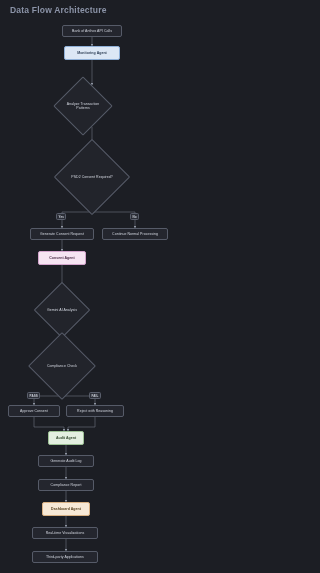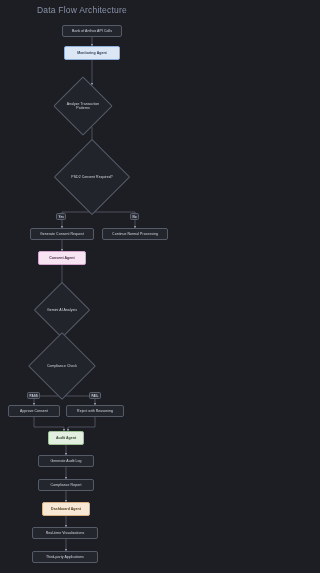--- a/index.html
+++ b/index.html
@@ -5,22 +5,22 @@
   html,body{margin:0;padding:0;}
   body{
     width:184px;height:573px;
     background:#1c1e24;
     font-family:"Liberation Sans", sans-serif;
     overflow:hidden;
     position:relative;
   }
   #title{
     position:absolute;left:10px;top:5px;
-    font-size:8.5px;font-weight:normal;
-    color:#8b93a7;letter-spacing:.2px;margin-left:27px;
+    font-size:8.5px;font-weight:bold;
+    color:#8b93a7;letter-spacing:.2px;
   }
   #canvas{position:absolute;left:0;top:0;width:184px;height:573px;}
   .node{
     position:absolute;
     box-sizing:border-box;
     display:flex;align-items:center;justify-content:center;
     text-align:center;
     font-size:3.5px;
     line-height:1.15;
     letter-spacing:.05px;

